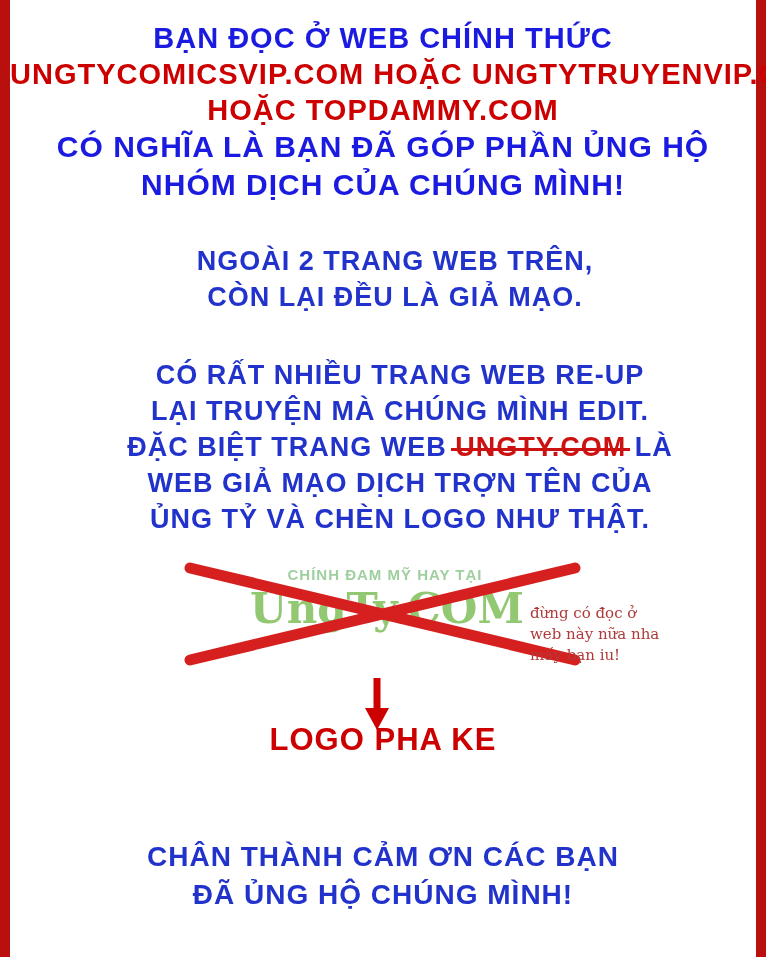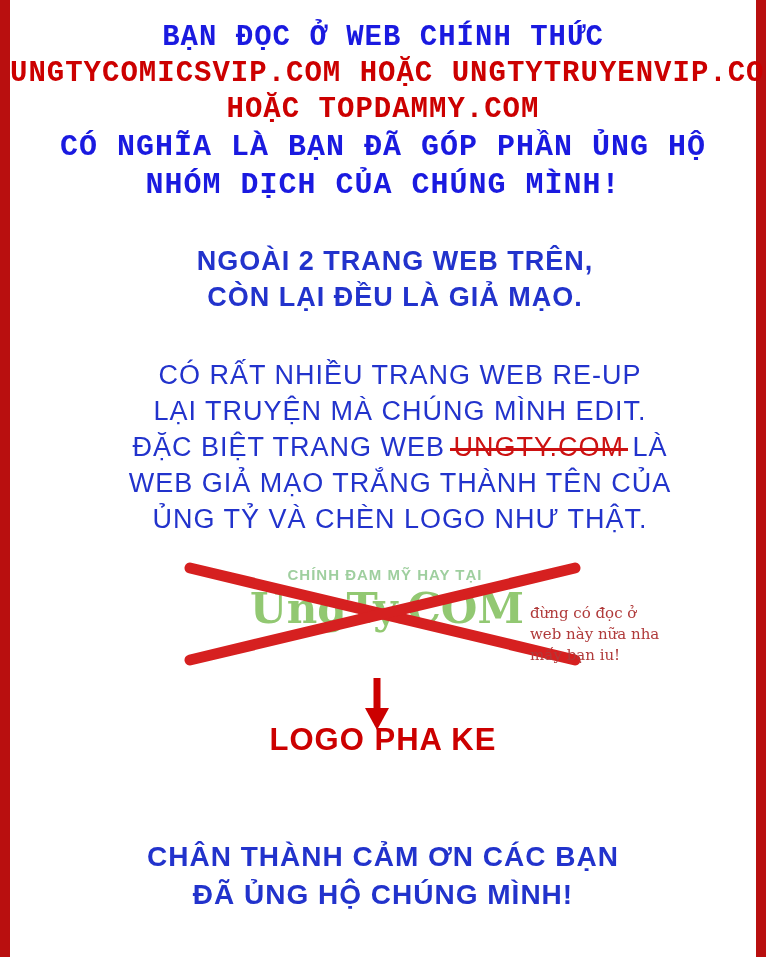--- a/index.html
+++ b/index.html
@@ -39,21 +39,20 @@
 
   .line {
     display: block;
     white-space: nowrap;
     letter-spacing: 1px;
   }
 
   
   .hdr {
     top: 20px;
-    font-family: Liberation Mono, monospace;
   }
   .hdr .l1 {
     color: #1a1ae0;
     font-size: 29px;
     font-weight: bold;
     line-height: 36px;
   }
   .hdr .l2 {
     color: #cc0000;
     font-size: 29px;
@@ -85,21 +84,21 @@
     line-height: 36px;
   }
 
   
   .para2 {
     top: 357px;
   }
   .para2 .line {
     color: #2233cc;
     font-size: 27px;
-    font-weight: normal;
+    font-weight: bold;
     line-height: 36px;
     margin-left: 34px;
   }
   .strike {
     color: #cc1111;
     position: relative;
     display: inline-block;
   }
   .strike::after {
     content: "";
@@ -214,21 +213,21 @@
 
   <div class="block para1">
     <span class="line">NGOÀI 2 TRANG WEB TRÊN,</span>
     <span class="line">CÒN LẠI ĐỀU LÀ GIẢ MẠO.</span>
   </div>
 
   <div class="block para2">
     <span class="line">CÓ RẤT NHIỀU TRANG WEB RE-UP</span>
     <span class="line">LẠI TRUYỆN MÀ CHÚNG MÌNH EDIT.</span>
     <span class="line"><span>ĐẶC BIỆT TRANG WEB </span><span class="strike">UNGTY.COM</span><span> LÀ</span></span>
-    <span class="line">WEB GIẢ MẠO TRẮNG THÀNH TÊN CỦA</span>
+    <span class="line">WEB GIẢ MẠO DỊCH TRỢN TÊN CỦA</span>
     <span class="line">ỦNG TỶ VÀ CHÈN LOGO NHƯ THẬT.</span>
   </div>
 
   <div class="logo-area">
     <div class="fake-logo-top">CHÍNH ĐAM MỸ HAY TẠI</div>
     <div class="fake-logo-main">UngTy.COM</div>
   </div>
 
   <div class="cross">
     <svg width="410" height="110" viewBox="0 0 410 110">

